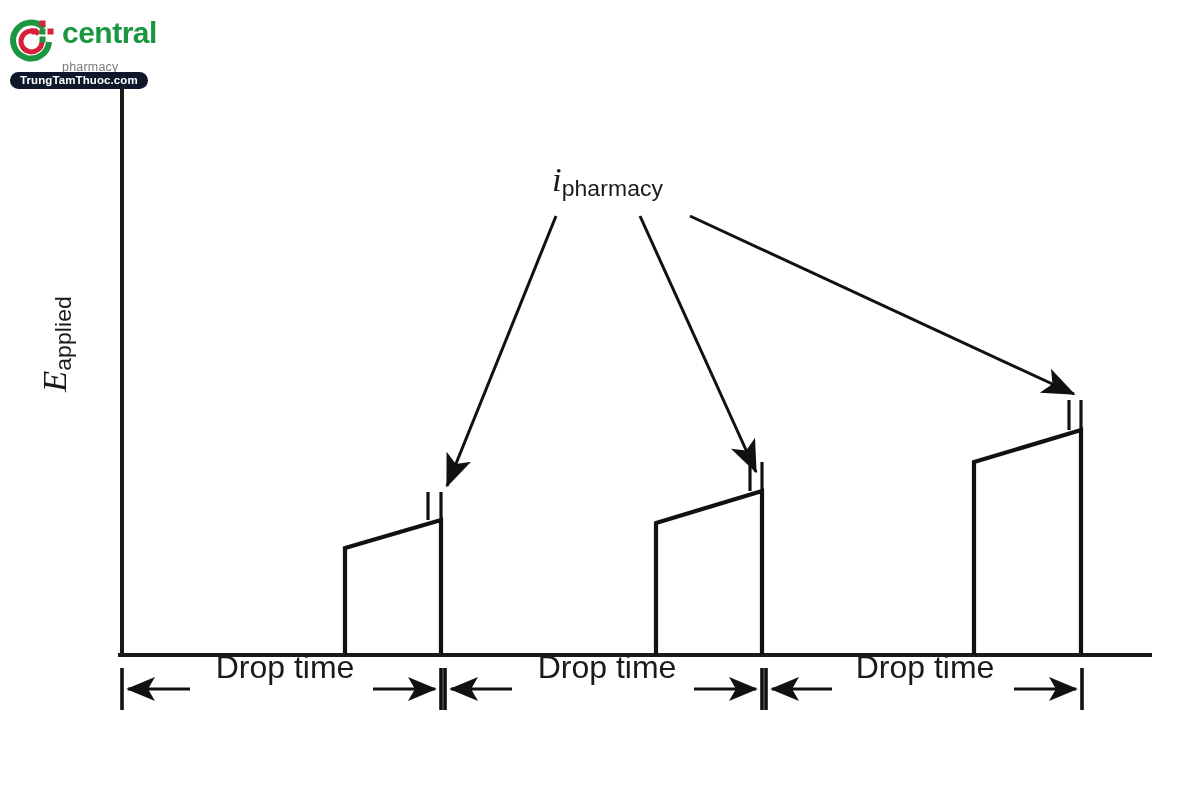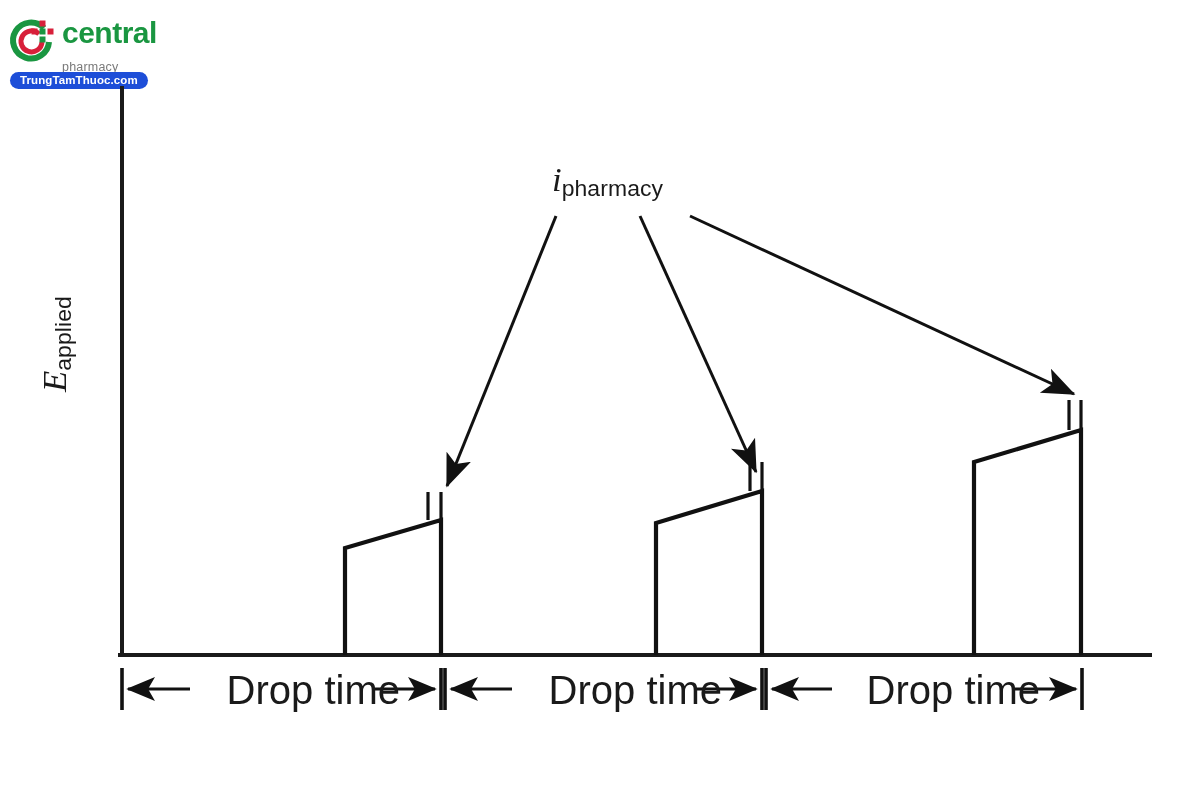--- a/index.html
+++ b/index.html
@@ -141,23 +141,23 @@
     font-size: 0.74em;
     vertical-align: -0.22em;
     letter-spacing: 0.1px;
   }
   #imeasured-label {
     left: 552px;
     top: 160px;
     font-size: 31px;
   }
   .droptime-label {
-    top: 668px;
-    font-size: 40px;
-    text-align: right;
+    top: 649px;
+    font-size: 32px;
+    text-align: center;
   }
   #droptime-1 { left: 170px; width: 230px; }
   #droptime-2 { left: 492px; width: 230px; }
   #droptime-3 { left: 810px; width: 230px; }
 </style>
 </head>
 <body>
 
 <div id="logo-block">
 
@@ -174,21 +174,21 @@
       <rect x="25.5" y="12.5" width="6" height="6" fill="#d8203a"></rect>
       <rect x="33.5" y="20.5" width="6" height="6" fill="#1a9641"></rect>
     </svg>
   </div>
 
   <div id="logo-wordmark">
     <div class="logo-name" style="color:#1a9641;">central</div>
     <div class="logo-sub" style="color:#7a7a7a;">pharmacy</div>
   </div>
 
-  <div id="logo-badge" style="background:#1d4ed8;">TrungTamThuoc.com</div>
+  <div id="logo-badge" style="background:#0f172a;">TrungTamThuoc.com</div>
 </div>
 
 <div id="figure">
   <svg width="1200" height="800" viewBox="0 0 1200 800" aria-hidden="true">
     <defs>
       <marker id="ahead" markerWidth="13" markerHeight="13" refX="10.5" refY="5" orient="auto" markerUnits="strokeWidth">
         <path d="M0,0.6 L11,5 L0,9.4 L2.6,5 Z" class="arrow-fill"></path>
       </marker>
       <marker id="ahead-dim" markerWidth="11" markerHeight="11" refX="9" refY="4.4" orient="auto" markerUnits="strokeWidth">
         <path d="M0,0.4 L9.6,4.4 L0,8.4 L2.3,4.4 Z" class="arrow-fill"></path>

